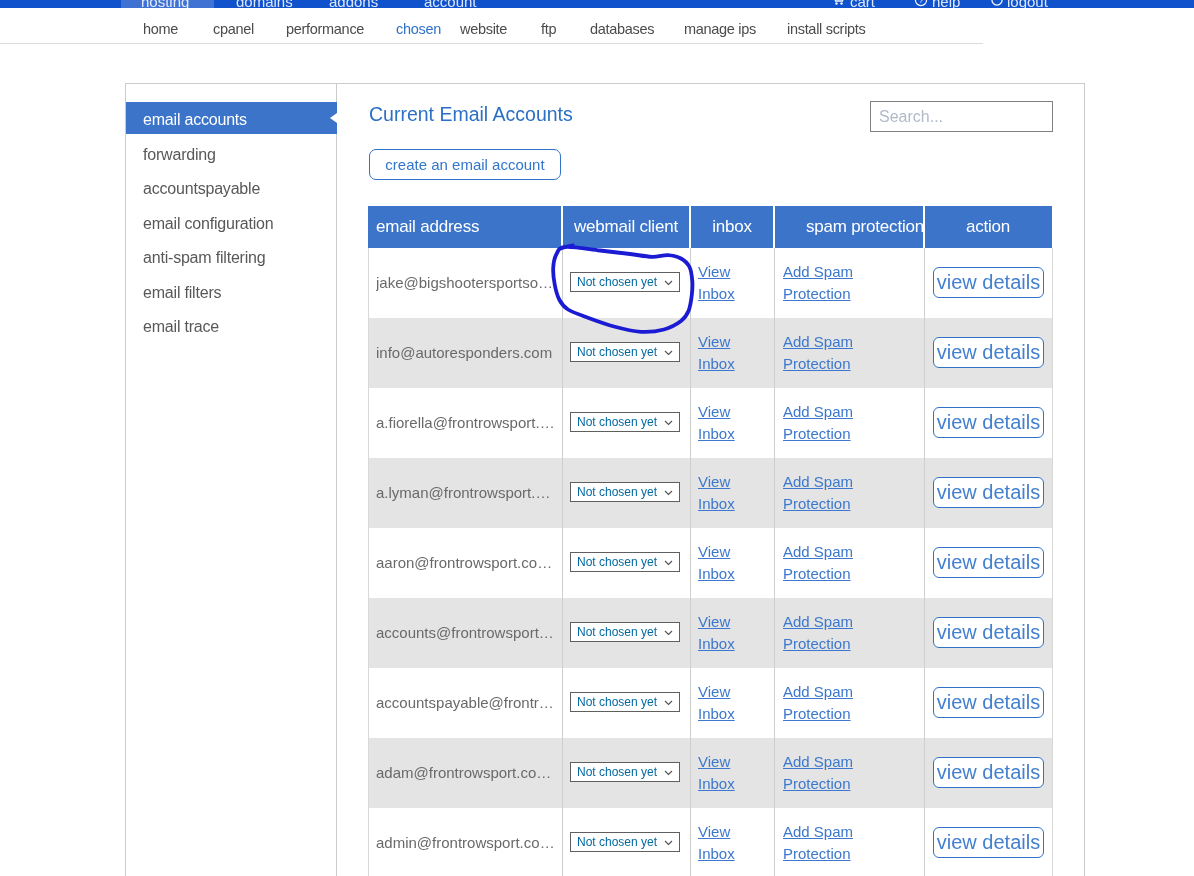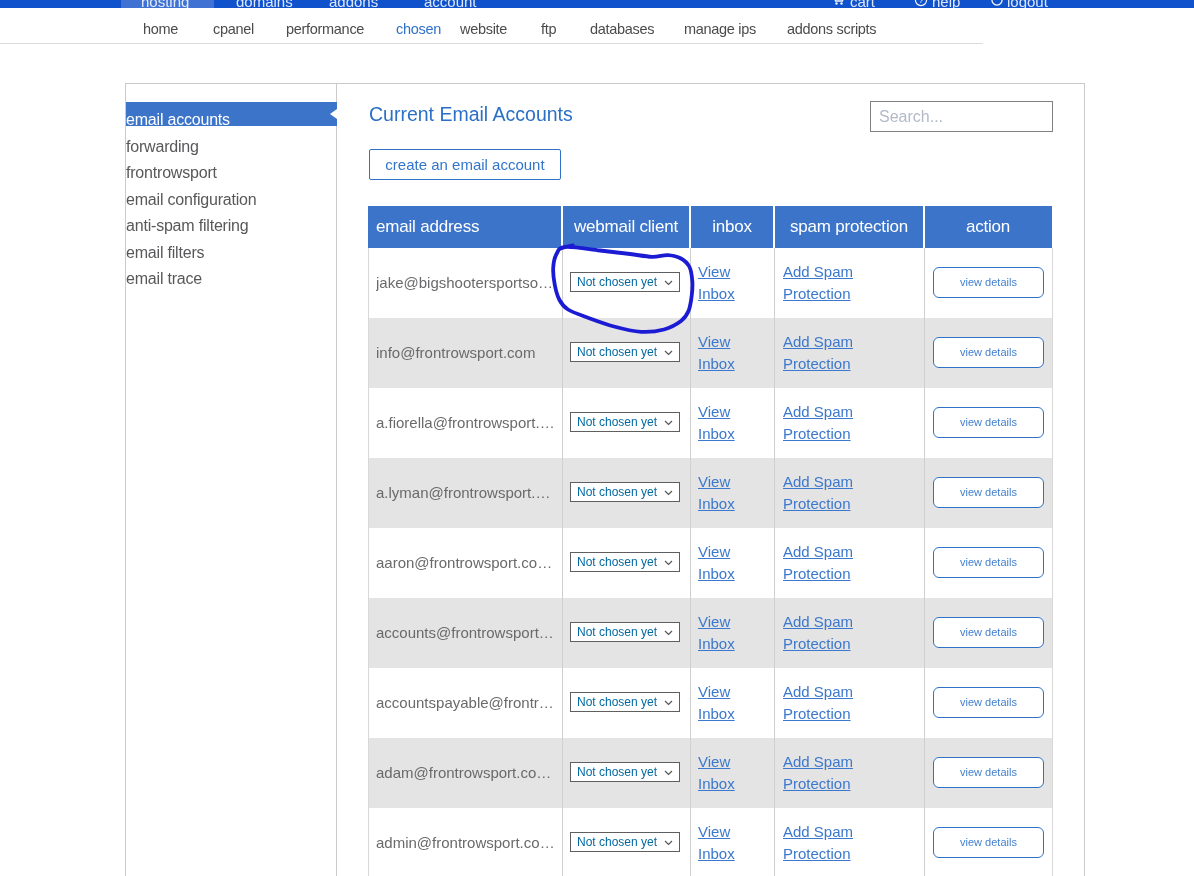--- a/index.html
+++ b/index.html
@@ -22,35 +22,35 @@
 .subnav span { position:absolute; top:0; line-height:42px; font-size:14.5px; letter-spacing:-0.3px;
   color:#4b4b4d; white-space:nowrap; }
 .subnav span.sel { color:#3071c8; }
 
 
 .panel { position:absolute; left:125px; top:83px; width:960px; height:800px;
   border:1px solid #cbcbcb; background:#fff; }
 .sidebar { position:absolute; left:0; top:0; width:211px; height:800px;
   border-right:1px solid #cbcbcb; }
 .snav { position:absolute; left:0; top:18px; width:211px; }
-.snav .it { position:relative; height:24px; line-height:36px; margin-bottom:2.5px;
-  font-size:16px; letter-spacing:-0.2px; color:#58585a; white-space:nowrap; }
+.snav .it { position:relative; height:32px; line-height:36px; margin-bottom:2.5px;
+  padding-left:17px; font-size:16px; letter-spacing:-0.2px; color:#58585a; white-space:nowrap; }
 .snav .it.act { background:#3b74c9; color:#fff; }
 .snav .it.act:after { content:""; position:absolute; right:0; top:50%;
   margin-top:-5.5px; width:0; height:0; border-top:5.5px solid transparent;
   border-bottom:5.5px solid transparent; border-right:7px solid #fff; }
 
 
 .h1 { position:absolute; left:369px; top:103px; font-size:19.5px; color:#2b70c5; }
 .search { position:absolute; left:870px; top:101px; width:183px; height:31px;
   border:1.5px solid #818181; font-size:16px; padding:0 0 0 8px; color:#444;
   font-family:"Liberation Sans", sans-serif; }
 .search::placeholder { color:#b1bac8; opacity:1; }
 .createbtn { position:absolute; left:369px; top:149px; width:192px; height:31px;
-  border:1px solid #2f72c8; border-radius:2px; background:#fff; color:#3276cb;
+  border:1px solid #2f72c8; border-radius:7px; background:#fff; color:#3276cb;
   font-size:15px; text-align:center; line-height:29px; }
 
 
 .thead { position:absolute; left:368px; top:206px; width:684px; height:42px;
   background:#3b74c9; }
 .thead .hc { position:absolute; top:0; height:42px; line-height:42px;
   color:#fff; font-size:17px; letter-spacing:-0.2px; text-align:center; }
 .thead .vsep { position:absolute; top:0; width:2px; height:42px; background:#fff; }
 .tbody { position:absolute; left:368px; top:248px; width:684px; }
 .row { position:relative; width:684px; height:70px; background:#fff; }
@@ -61,21 +61,21 @@
 .row .sel { position:absolute; left:202px; top:24px; width:110px; height:20px;
   border:1.5px solid #5f5f5f; background:#fff; font-size:12px; color:#0369a1;
   line-height:19px; padding-left:6px; white-space:nowrap; }
 .row .sel svg { position:absolute; right:6px; top:7px; }
 .row .lnk { position:absolute; font-size:15px; line-height:22px; color:#3c78cd;
   text-decoration:underline; top:13px; }
 .row .lnk.l1 { left:330px; }
 .row .lnk.l2 { left:415px;text-decoration:underline; }
 .row .vd { position:absolute; left:565px; top:19px; width:111px; height:31px;
   border:1px solid #2f72c8; border-radius:6px; background:#fff; color:#4380cf;
-  font-size:11px; text-align:center; line-height:29px; }
+  font-size:20px; text-align:center; line-height:29px; }
 .vline { position:absolute; top:248px; width:1px; background:#cfcfcf; height:630px; }
 .tedge { position:absolute; top:248px; width:1px; background:#d8d8d8; height:630px; }
 
 
 .anno { position:absolute; left:0; top:0; pointer-events:none; }
 </style>
 </head>
 <body>
 
 <div class="topbar">
@@ -103,65 +103,65 @@
 
 <div class="subnav">
   <span style="left:143px;">home</span>
   <span style="left:213px;">cpanel</span>
   <span style="left:286px;">performance</span>
   <span style="left:396px;" class="sel">chosen</span>
   <span style="left:460px;">website</span>
   <span style="left:541px;">ftp</span>
   <span style="left:590px;">databases</span>
   <span style="left:684px;">manage ips</span>
-  <span style="left:787px;">addons scripts</span>
+  <span style="left:787px;">install scripts</span>
 </div>
 
 <div class="panel">
   <div class="sidebar">
     <div class="snav">
       <div class="it act">email accounts</div>
       <div class="it">forwarding</div>
-      <div class="it">frontrowsport</div>
+      <div class="it">accountspayable</div>
       <div class="it">email configuration</div>
       <div class="it">anti-spam filtering</div>
       <div class="it">email filters</div>
       <div class="it">email trace</div>
     </div>
   </div>
 </div>
 
 <div class="h1">Current Email Accounts</div>
 <input class="search" placeholder="Search..." style="">
 <div class="createbtn">create an email account</div>
 
 <div class="thead">
   <div class="hc" style="left:8px; text-align:left;">email address</div>
   <div class="hc" style="left:194px; width:128px;">webmail client</div>
   <div class="hc" style="left:322px; width:84px;">inbox</div>
-  <div class="hc" style="left:406px; width:150px;">spam protection</div>
+  <div class="hc" style="left:406px; width:150px;text-align:right;">spam protection</div>
   <div class="hc" style="left:556px; width:128px;">action</div>
   <div class="vsep" style="left:193px;"></div>
   <div class="vsep" style="left:321px;"></div>
   <div class="vsep" style="left:405px;"></div>
   <div class="vsep" style="left:555px;"></div>
 </div>
 
 <div class="tbody" id="tbody">
     <div class="row">
       <div class="em">jake@bigshootersportsonline.com</div>
       <div class="sel">Not chosen yet<svg width="9" height="6" viewBox="0 0 9 6">
           <path d="M1 1l3.5 3.5L8 1" stroke="#555" stroke-width="1.2" fill="none"></path>
         </svg></div>
       <div class="lnk l1">View<br>Inbox</div>
       <div class="lnk l2">Add Spam<br>Protection</div>
       <div class="vd">view details</div>
     </div>
     <div class="row alt">
-      <div class="em">info@frontrowsport.com</div>
+      <div class="em">info@autoresponders.com</div>
       <div class="sel">Not chosen yet<svg width="9" height="6" viewBox="0 0 9 6">
           <path d="M1 1l3.5 3.5L8 1" stroke="#555" stroke-width="1.2" fill="none"></path>
         </svg></div>
       <div class="lnk l1">View<br>Inbox</div>
       <div class="lnk l2">Add Spam<br>Protection</div>
       <div class="vd">view details</div>
     </div>
     <div class="row">
       <div class="em">a.fiorella@frontrowsport.com.au</div>
       <div class="sel">Not chosen yet<svg width="9" height="6" viewBox="0 0 9 6">

